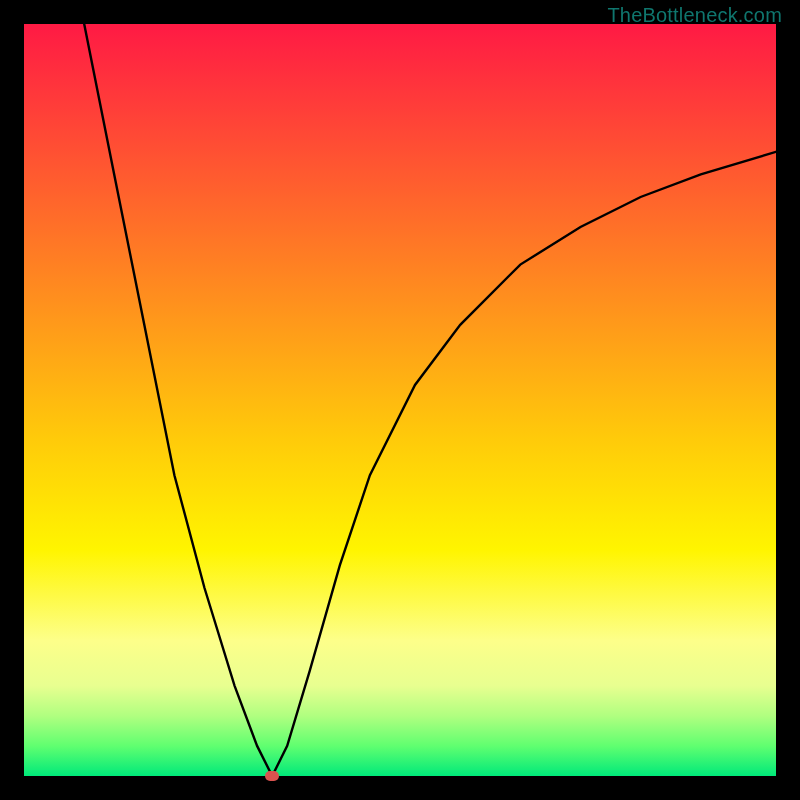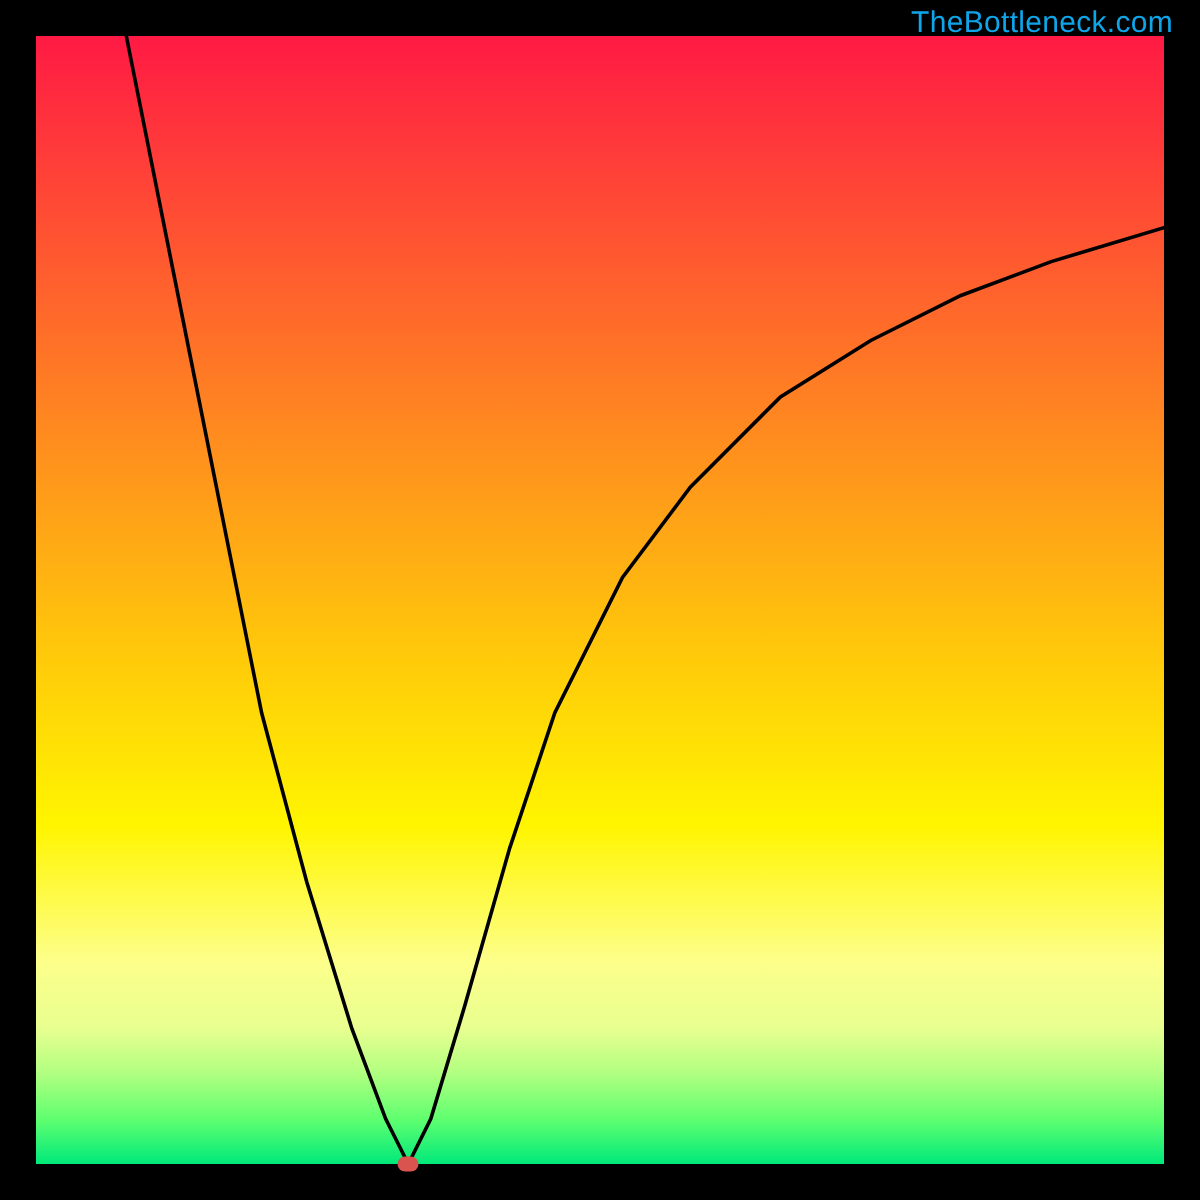--- a/index.html
+++ b/index.html
@@ -47,21 +47,21 @@
     width: 14px;
     height: 10px;
     background: #d9534f;
     border-radius: 5px;
     transform: translate(-50%, -50%);
   }
   .watermark {
     position: absolute;
     top: 4px;
     right: 18px;
-    color: #0ea5e9;
+    color: #0f766e;
     font-size: 20px;
     font-family: Arial, sans-serif;
     letter-spacing: 0.2px;
   }
 </style>
 </head>
 <body>
 
 <div class="frame">
 

